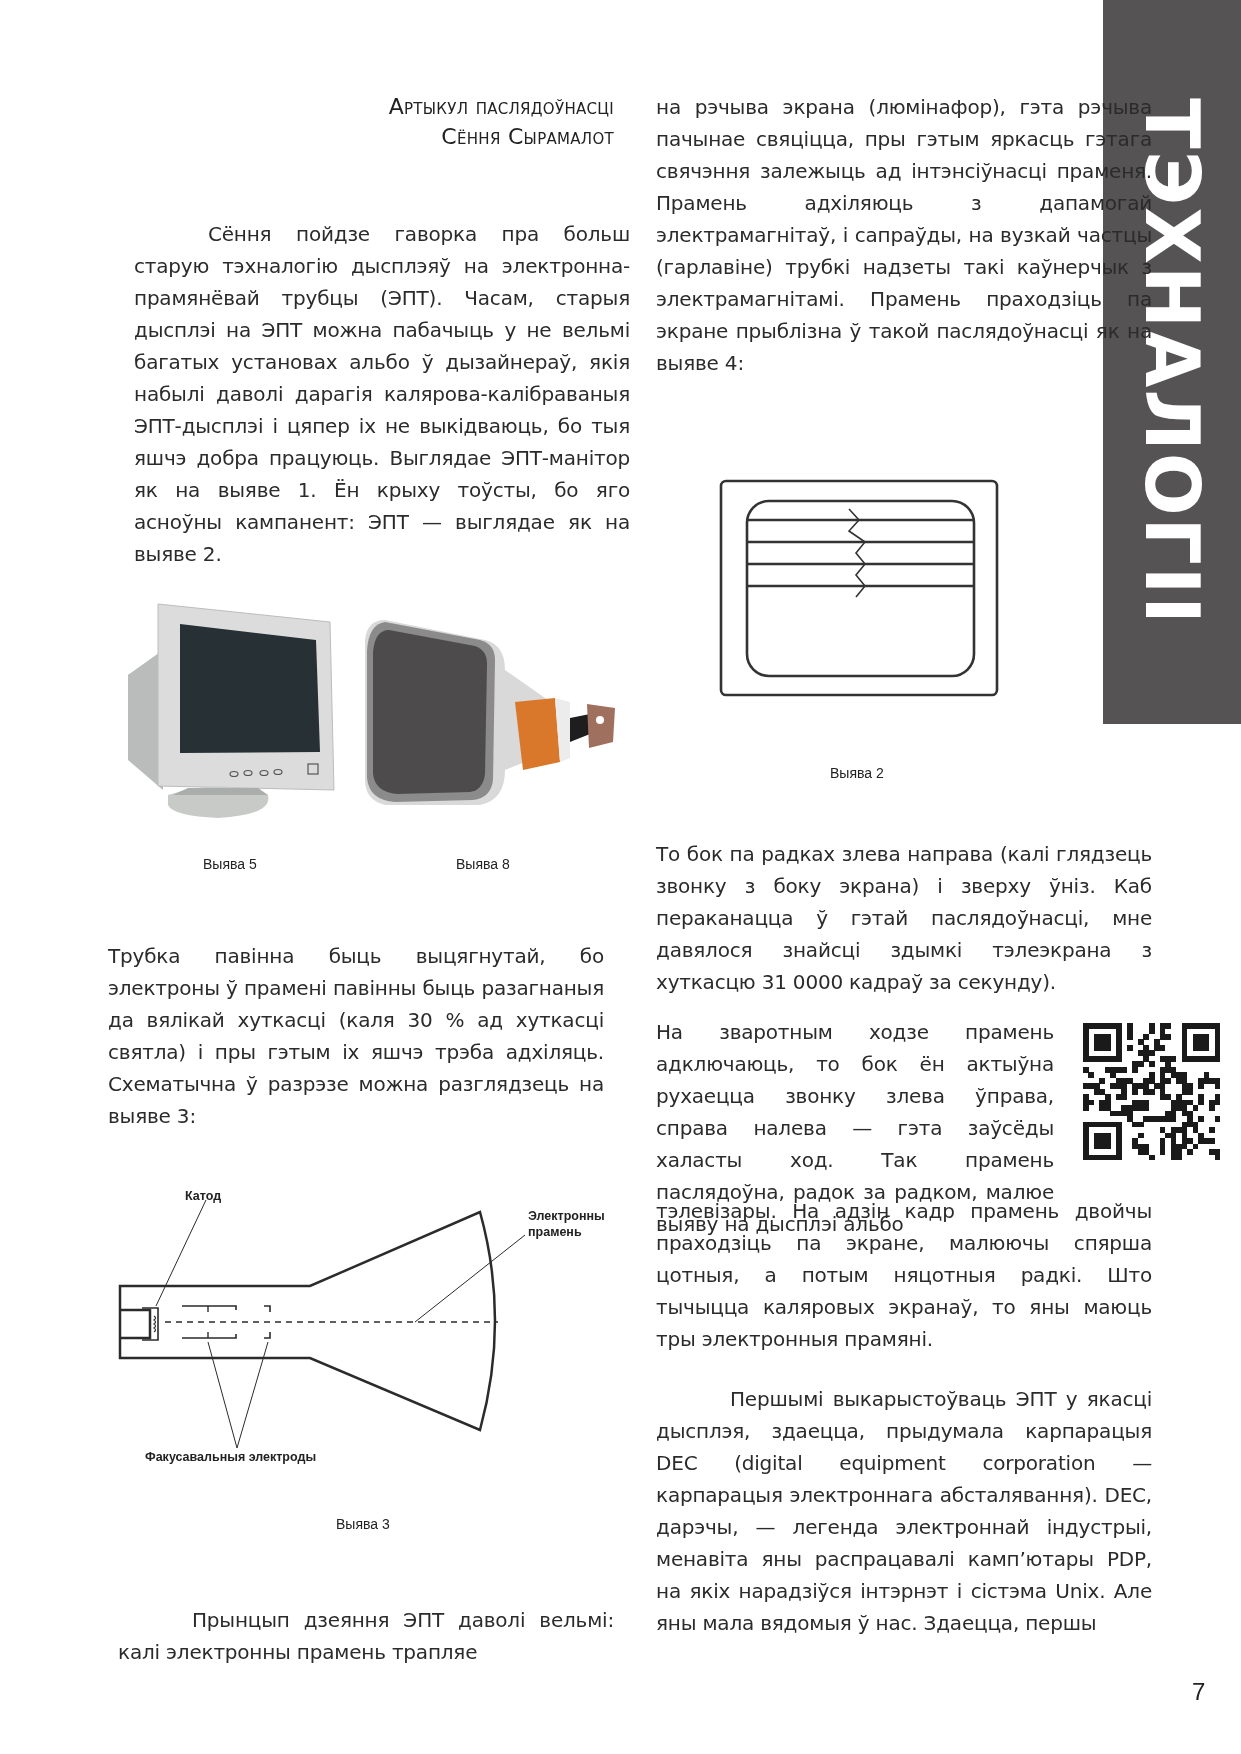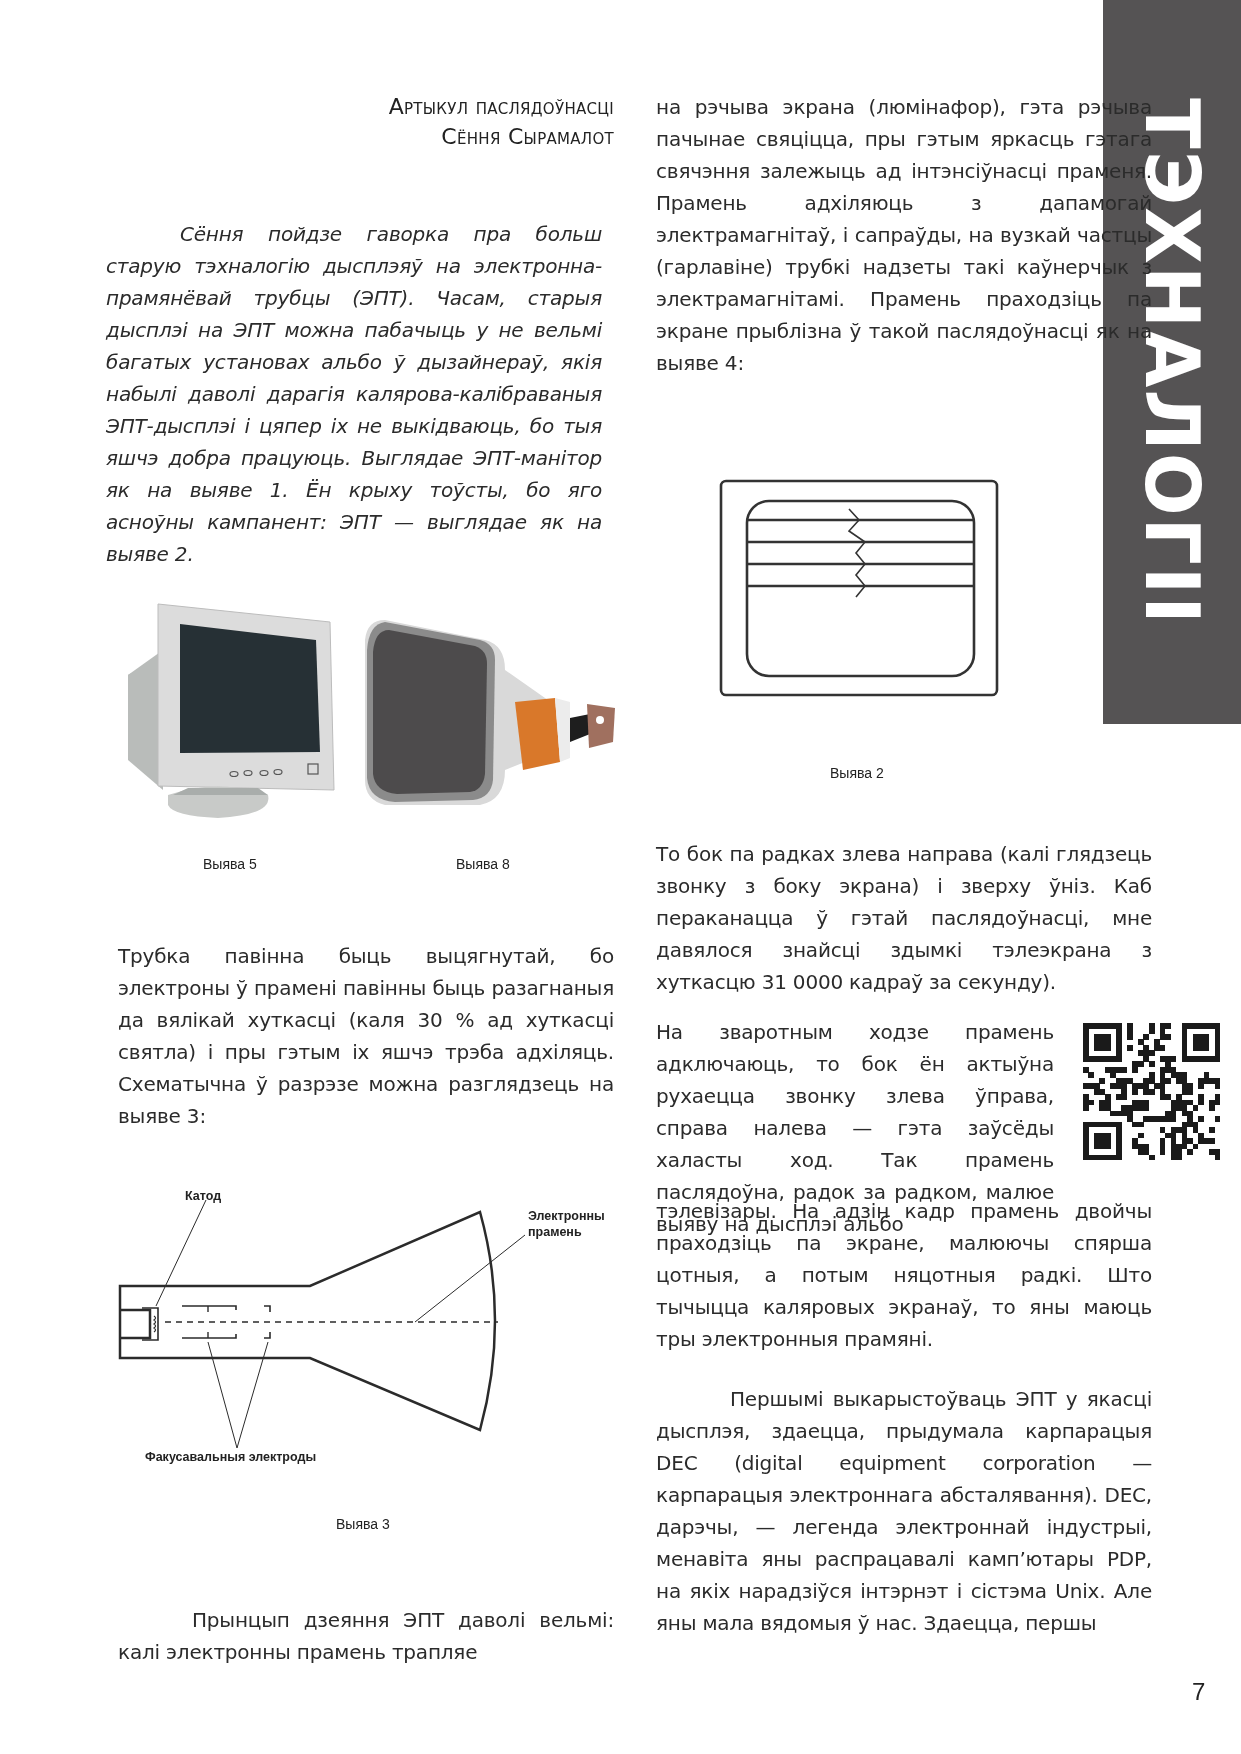--- a/index.html
+++ b/index.html
@@ -1,21 +1,21 @@
 <!DOCTYPE html>
 <html><head>
 <meta charset="utf-8">
 <style>
   html, body { margin: 0; padding: 0; background: #ffffff; }
   body { width: 1241px; height: 1754px; position: relative; overflow: hidden;
          font-family: "DejaVu Sans", sans-serif; color: #2b2b2b; }
   .col { position: absolute; font-size: 20px; line-height: 32px; text-align: justify; letter-spacing: -0.2px; }
   .col p { margin: 0; }
   .indent { text-indent: 74px; }
-  #col-left { left: 106px; width: 496px; font-style: italic; }
+  #col-left { left: 134px; width: 496px; }
   #col-right { left: 656px; width: 496px; }
   .byline { position: absolute; right: 627px; top: 92px; text-align: right;
             font-size: 22px; line-height: 30px; font-variant: small-caps; color: #222; letter-spacing: 0.3px; }
   .caption { position: absolute; font-size: 14px; color: #222; font-family: "Liberation Sans", sans-serif; }
   .side-band { position: absolute; left: 1103px; top: 0; width: 138px; height: 724px; background: #555354; }
   .side-title { position: absolute; left: 1172px; top: 362px; transform: translate(-50%, -50%) rotate(90deg);
                 color: #fff; font-family: "DejaVu Sans", sans-serif; font-weight: bold; font-size: 74px;
                 letter-spacing: 2px; white-space: nowrap; line-height: 1; }
   .page-num { position: absolute; left: 1192px; top: 1678px; font-size: 24px; color: #222; font-family: "Liberation Sans", sans-serif; }
   svg { position: absolute; }
@@ -59,21 +59,21 @@
   <path d="M30,12 L125,30 Q140,34 140,50 L138,170 Q136,188 118,190 L40,192 Q14,190 12,168 L12,40 Q14,14 30,12 Z" fill="#8b8b8b"></path>
   <path d="M34,20 L120,36 Q132,40 132,54 L130,164 Q128,180 115,182 L42,184 Q20,182 18,164 L18,42 Q20,20 34,20 Z" fill="#4d4b4c"></path>
   <polygon points="160,92 200,88 205,152 168,160" fill="#d9782a"></polygon>
   <polygon points="200,88 215,92 215,148 205,152" fill="#ececec"></polygon>
   <polygon points="215,108 245,102 245,120 215,132" fill="#1e1e1e"></polygon>
   <polygon points="232,94 260,98 258,132 234,138" fill="#a0705f"></polygon>
   <circle cx="245" cy="110" r="4" fill="#ffffff"></circle>
 </svg>
 <div class="caption" style="left:456px; top:856px;">Выява 8</div>
 
-<div class="col" id="col-left-2" style="left:118px; width:496px; top:940px;">
+<div class="col" id="col-left-2" style="left:108px; width:496px; top:940px;">
   <p>Трубка павінна быць выцягнутай, бо электроны ў прамені павінны быць разагнаныя да вялікай хуткасці (каля 30 % ад хуткасці святла) і пры гэтым іх яшчэ трэба адхіляць. Схематычна ў разрэзе можна разглядзець на выяве 3:</p>
 </div>
 
 <svg style="left:110px; top:1170px;" width="520" height="300" viewBox="0 0 520 300">
   <g fill="none" stroke="#2b2b2b" stroke-width="2.5">
     <path d="M10,116 L200,116 L370,42 Q400,150 370,260 L200,188 L10,188 Z"></path>
     <path d="M10,140 L40,140 L40,168 L10,168"></path>
     <path d="M32,138 L48,138 L48,170 L32,170" stroke-width="1.6"></path>
     <path d="M72,136 L126,136 L126,140" stroke-width="1.6"></path>
     <path d="M98,136 L98,142" stroke-width="1.4"></path>

